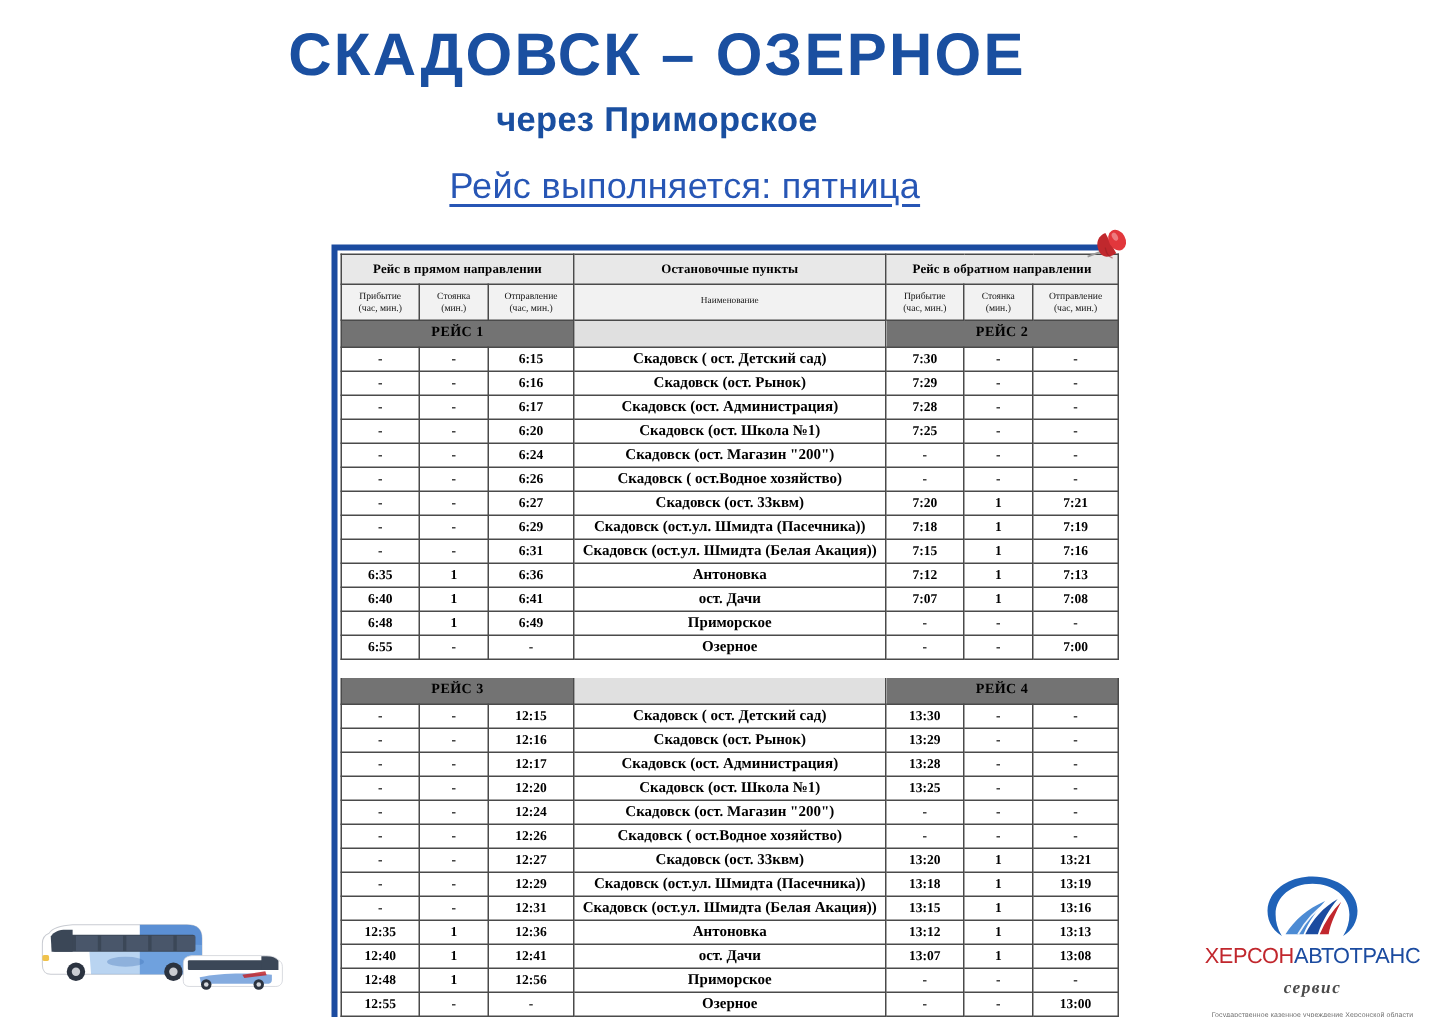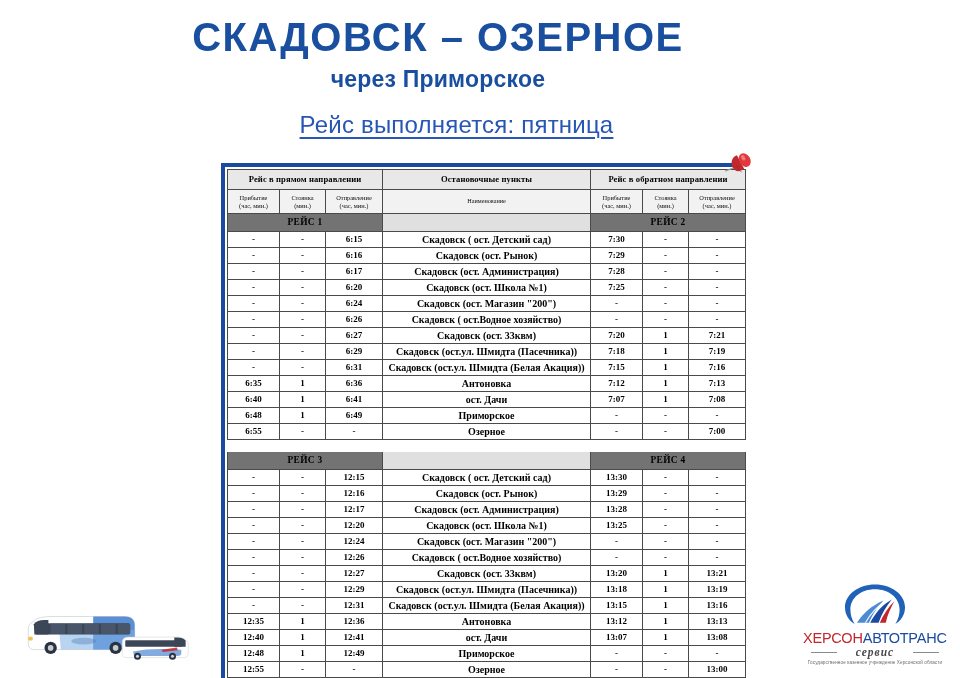--- a/index.html
+++ b/index.html
@@ -142,21 +142,21 @@
     font-family:"Liberation Sans", sans-serif;
     font-size:14.5px;font-weight:normal;
     letter-spacing:-.2px;
     margin-top:1px;
     white-space:nowrap;
   }
   .logo-name .red{color:#c1272d;}
   .logo-name .blue{color:#1b4ba0;}
   .logo-serv{
     display:flex;align-items:center;justify-content:center;
-    gap:19px;margin-top:0px;
+    gap:7px;margin-top:0px;flex-direction:column;
   }
   .logo-serv .ln{height:1px;background:#8a8a8a;flex:1;max-width:26px;}
   .logo-serv .txt{
     font-family:"Liberation Serif", serif;
     font-style:italic;font-weight:bold;
     font-size:11.5px;color:#4a4a4a;letter-spacing:1px;
   }
   .logo-tag{
     font-family:"Liberation Sans", sans-serif;
     font-size:4.6px;color:#6d6d6d;
@@ -444,21 +444,21 @@
           <td>1</td>
           <td>12:41</td>
           <td class="name">ост. Дачи</td>
           <td>13:07</td>
           <td>1</td>
           <td>13:08</td>
         </tr>
         <tr class="row">
           <td>12:48</td>
           <td>1</td>
-          <td>12:49</td>
+          <td>12:56</td>
           <td class="name">Приморское</td>
           <td>-</td>
           <td>-</td>
           <td>-</td>
         </tr>
         <tr class="row">
           <td>12:55</td>
           <td>-</td>
           <td>-</td>
           <td class="name">Озерное</td>

